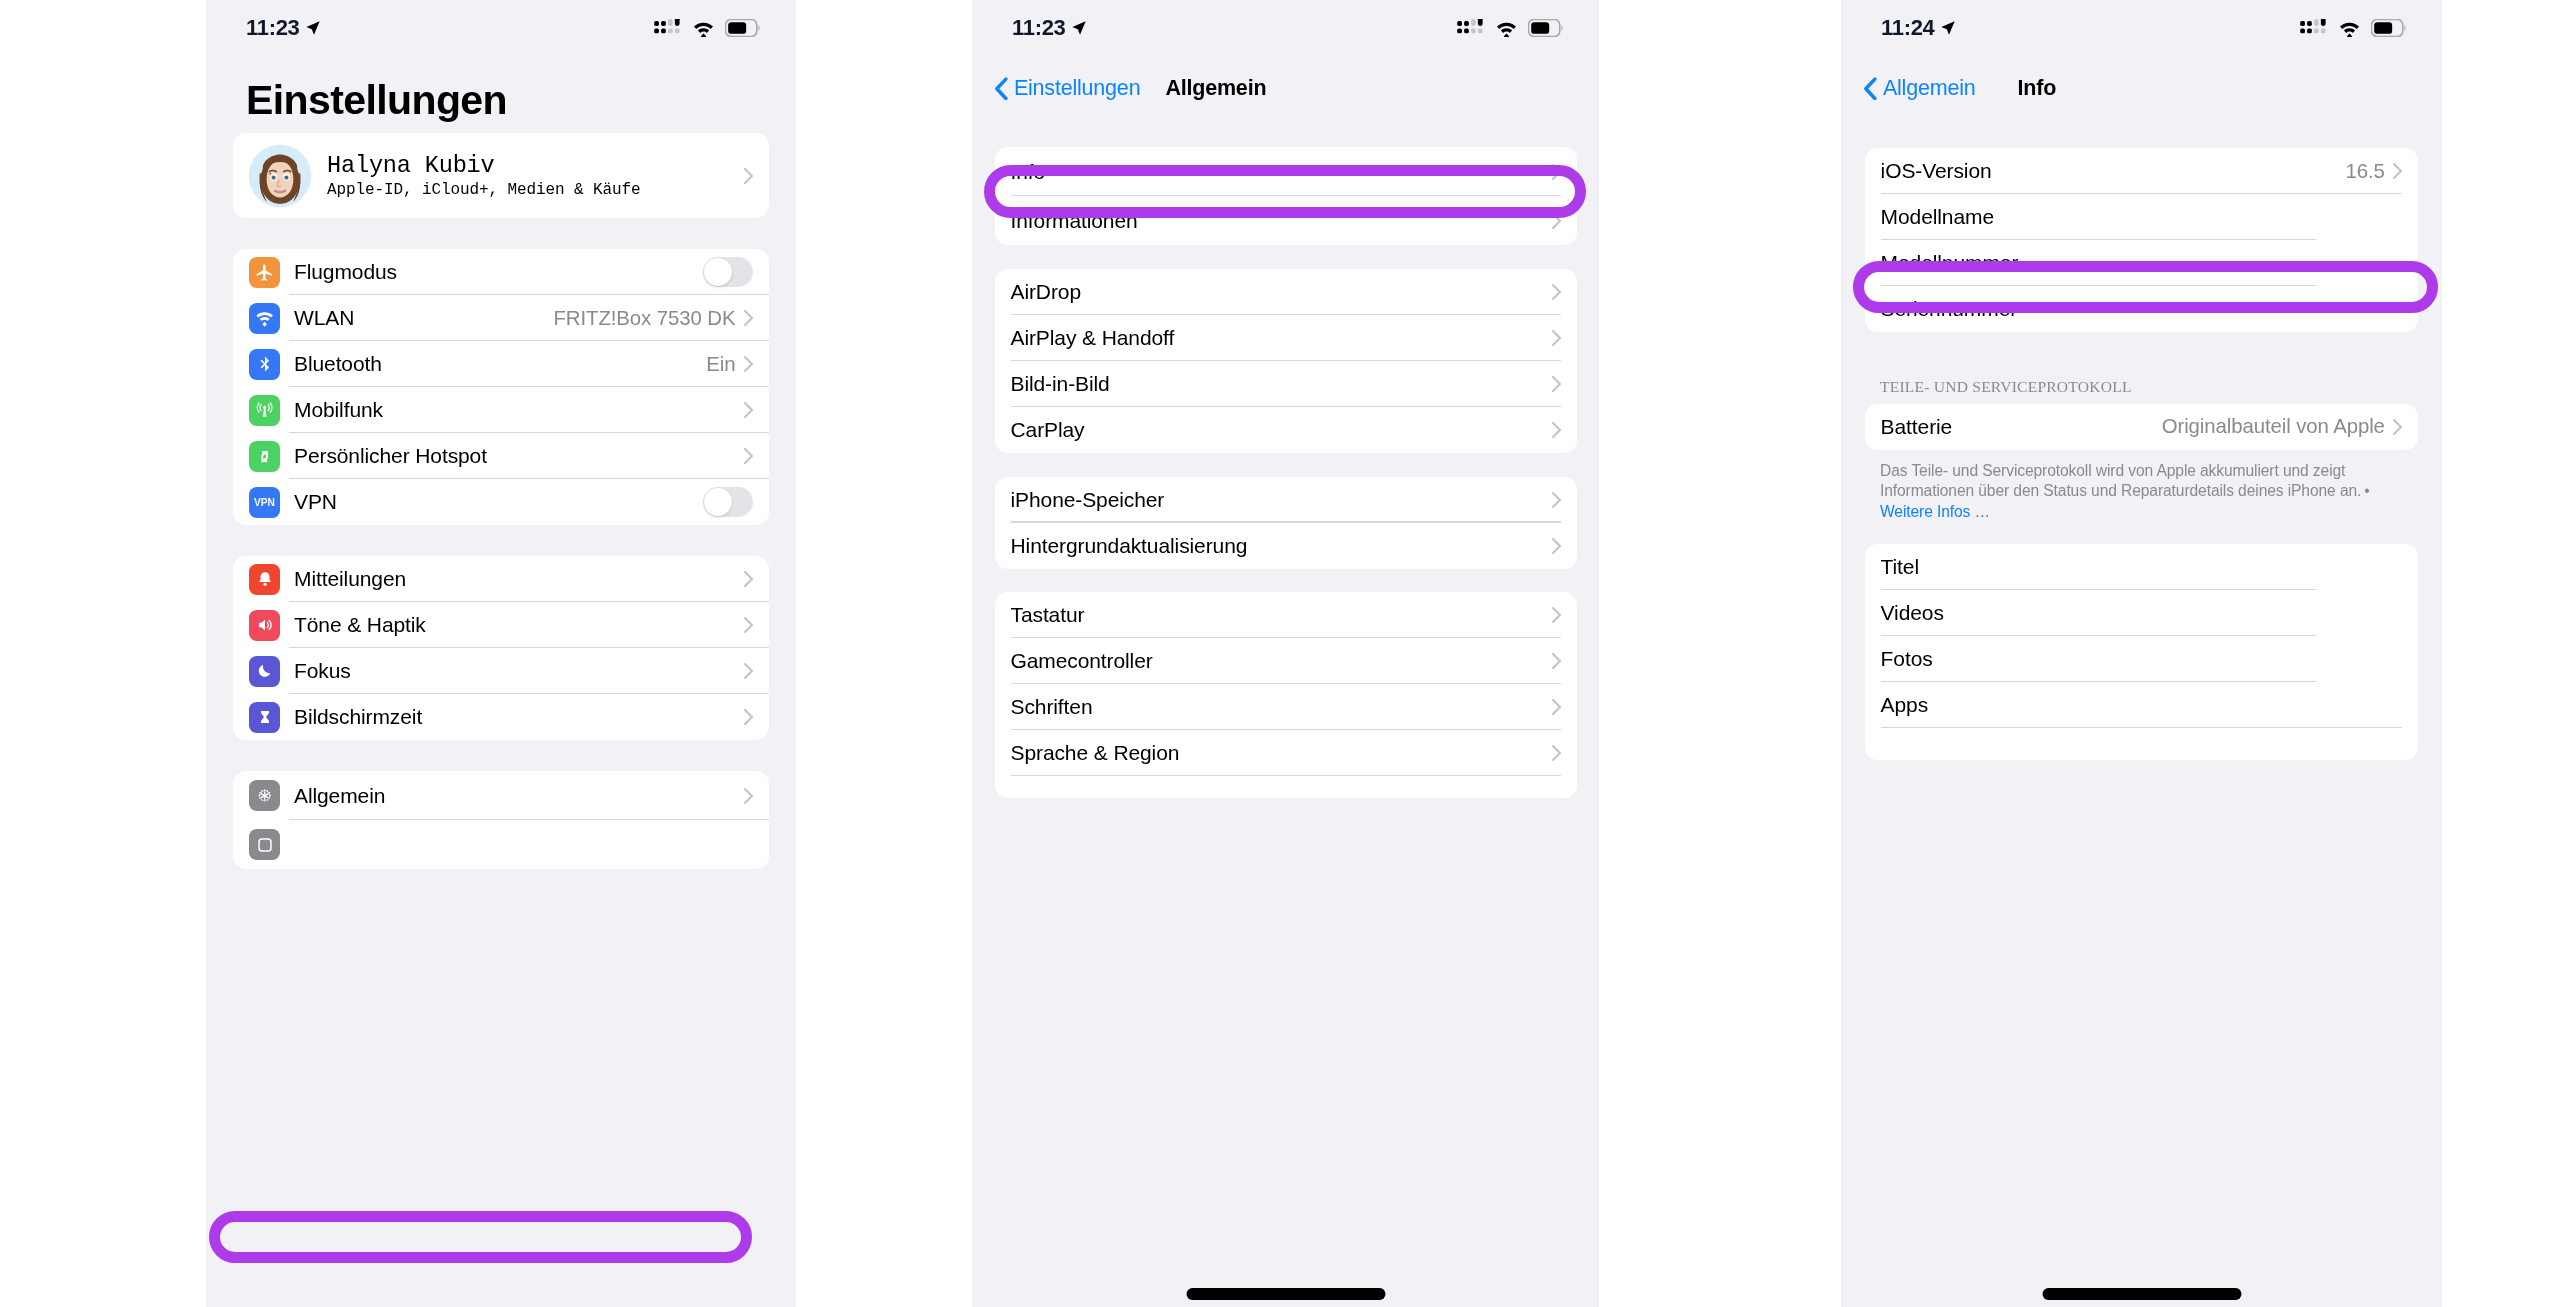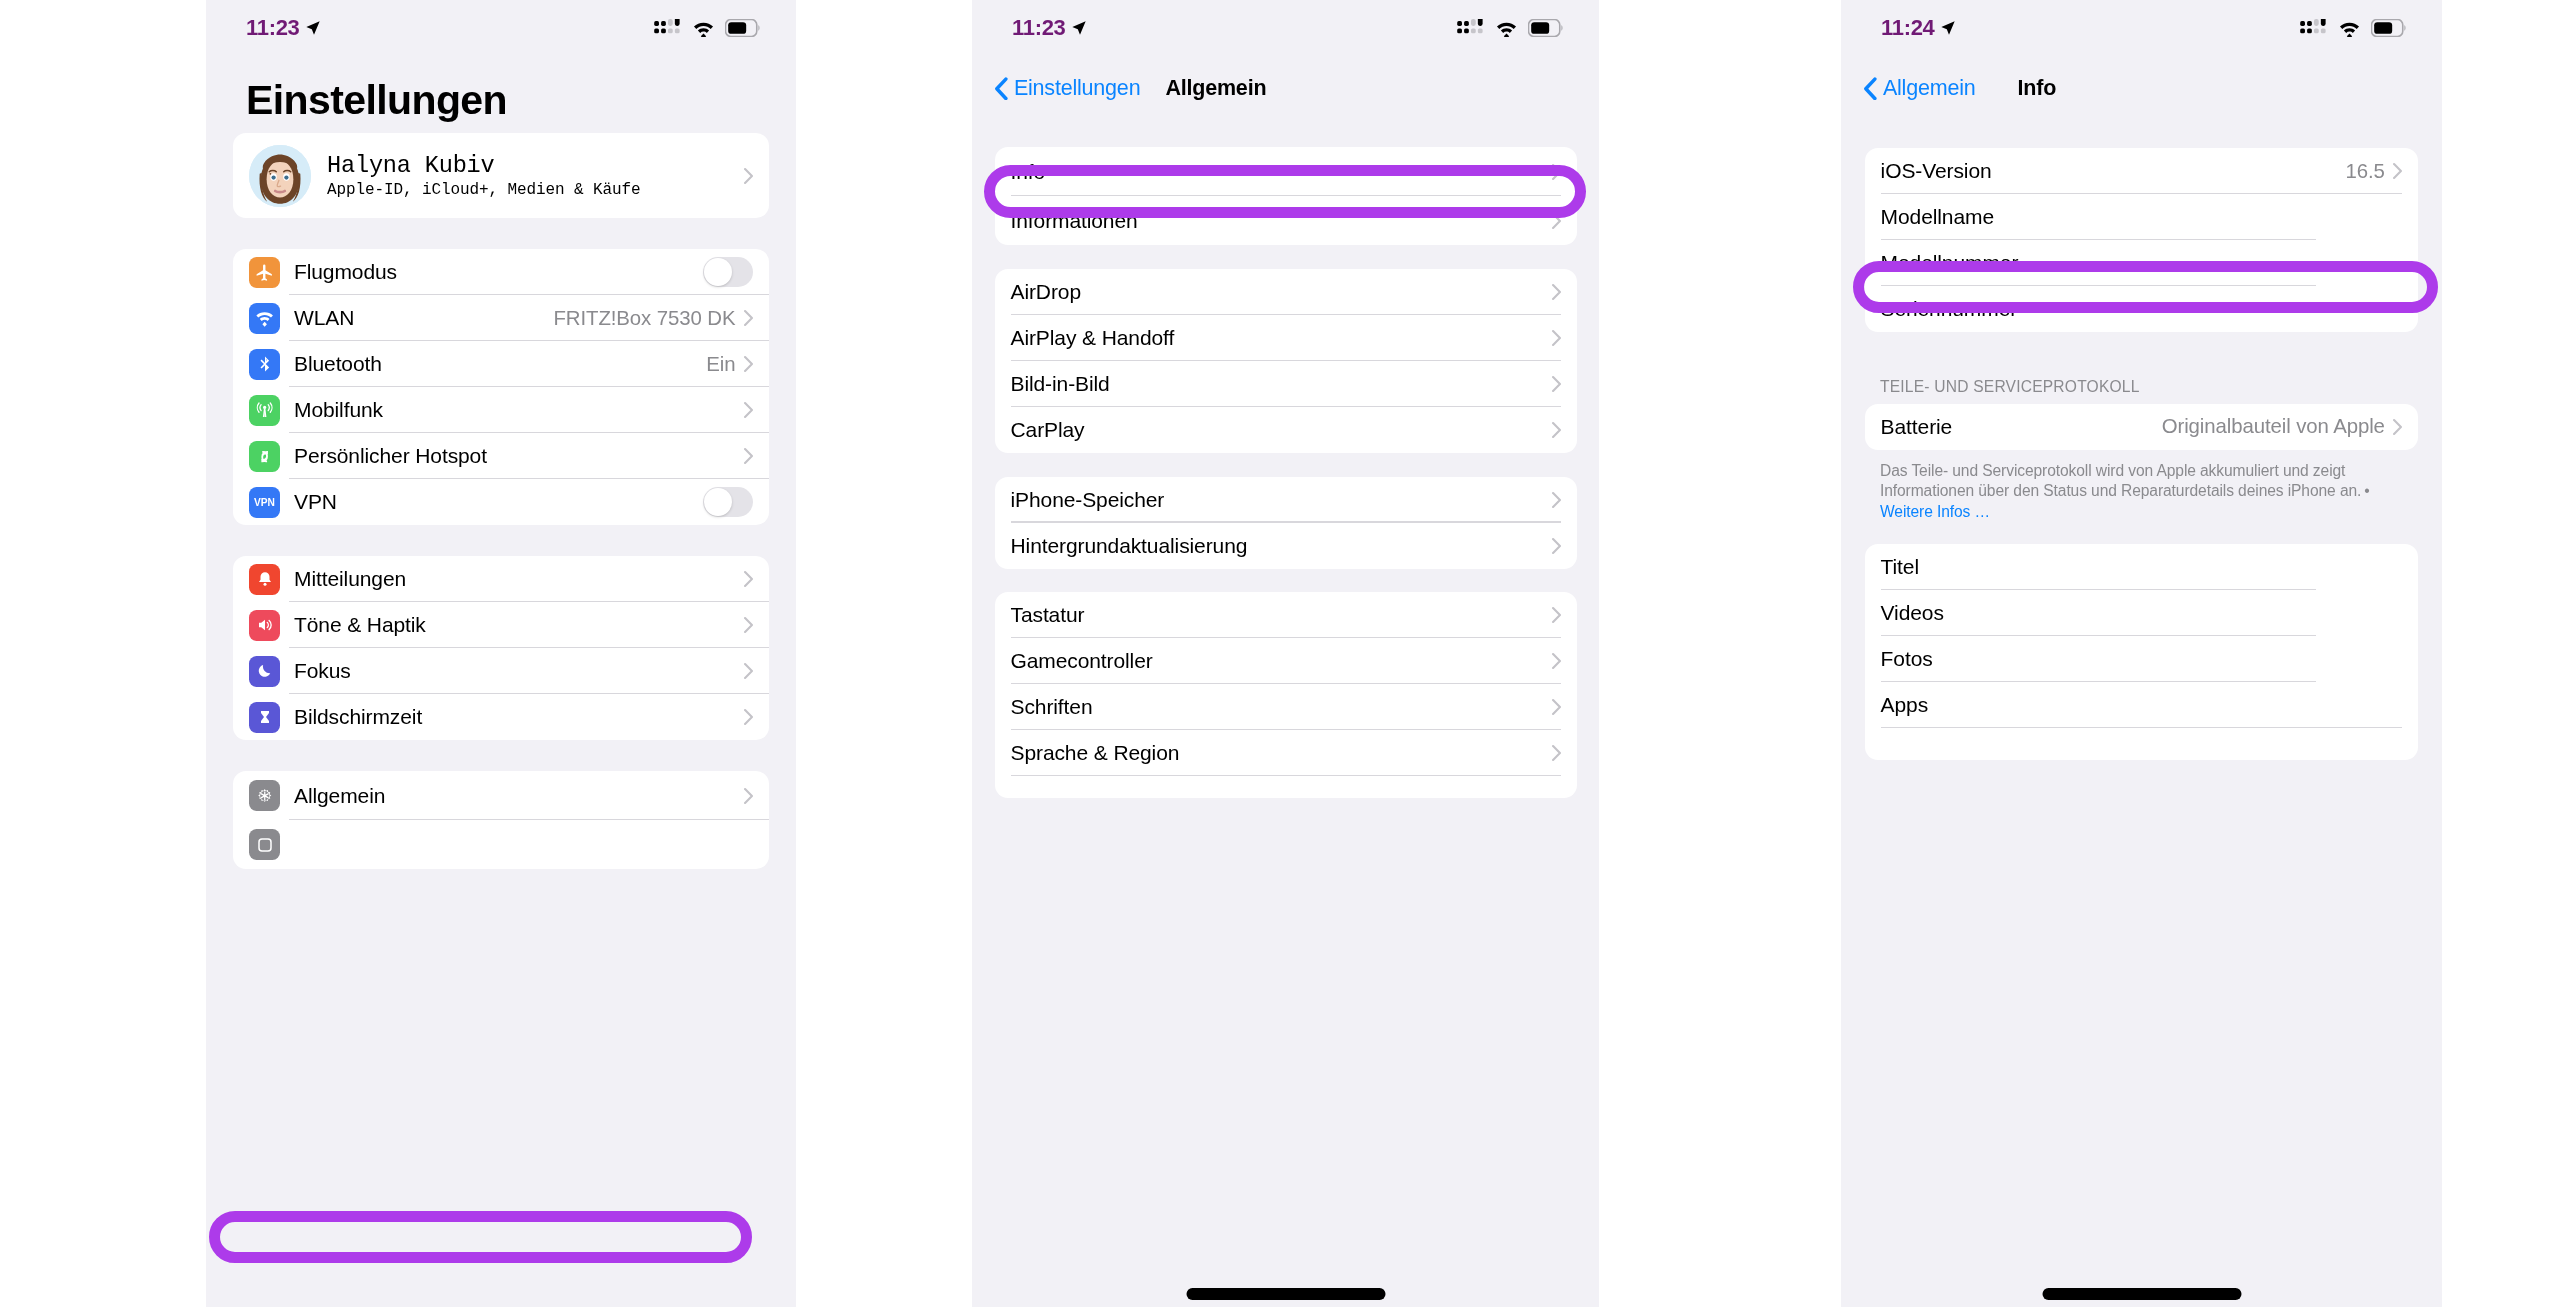--- a/index.html
+++ b/index.html
@@ -17,21 +17,21 @@
   #panel2 { left:972px; width:627px; }
   #panel3 { left:1841px; width:601px; }
 
   
   .statusbar {
     position:relative; height:42px;
     display:flex; align-items:center; justify-content:space-between;
     padding:13px 35px 0 40px;
   }
   .sb-left { display:flex; align-items:center; gap:5.4px; }
-  .sb-time { font-size:22px; font-weight:700; letter-spacing:-0.3px; color:#701a75; }
+  .sb-time { font-size:22px; font-weight:700; letter-spacing:-0.3px; color:#0f172a; }
   .sb-loc { width:16px; height:16px; }
   .sb-right { display:flex; align-items:center; gap:8.6px; }
   .sb-cell { display:block; }
   .sb-wifi { display:block; }
   .sb-batt { display:block; }
 
   
   .large-title {
     font-size:41px; font-weight:700; letter-spacing:-0.6px;
     color:#000; padding:38px 39px 0 40px; line-height:1;
@@ -94,21 +94,21 @@
   }
   .profile-texts { flex:1; }
   .profile-name { font-size:23.6px; color:#000; letter-spacing:-0.2px; line-height:1.15; }
   .profile-sub { font-size:16px; color:#000; letter-spacing:-0.1px; margin-top:2.1px; }
 
   .group-gap { height:31px; }
   .group-gap.sm { height:23.6px; }
 
   .section-header {
     font-size:15.6px; color:#8A8A8E; letter-spacing:0.2px;
-    padding:0 0 7.5px 39px; text-transform:uppercase;
+    padding:0 0 7.5px 39px; text-transform:uppercase;font-family:Liberation Serif, serif;
   }
   .section-footer {
     font-size:15.6px; color:#8A8A8E; letter-spacing:-0.1px;
     padding:10.7px 33px 0 39px; line-height:1.32;
   }
   .section-footer a { color:#0A84FF; text-decoration:none; }
 
   
   .ring {
     position:absolute; border:11.8px solid #AD3BEA; border-radius:31px;

